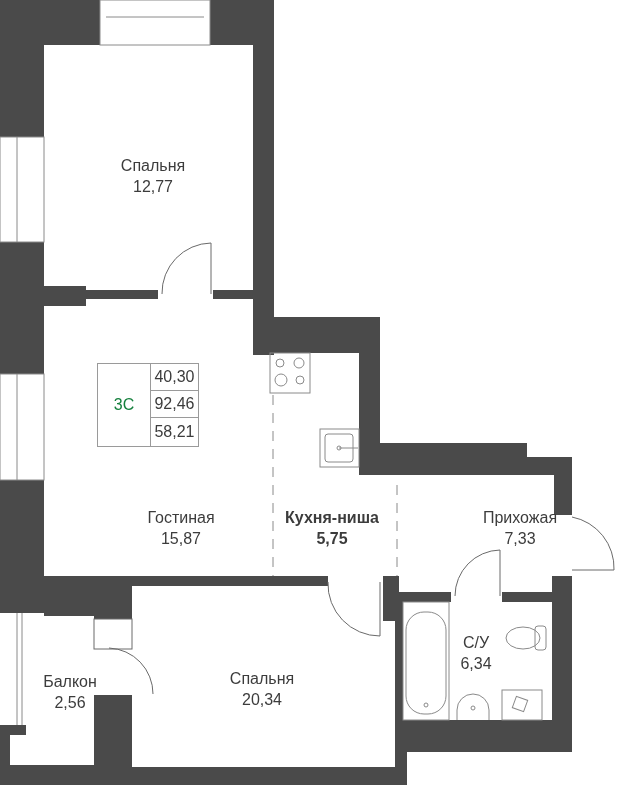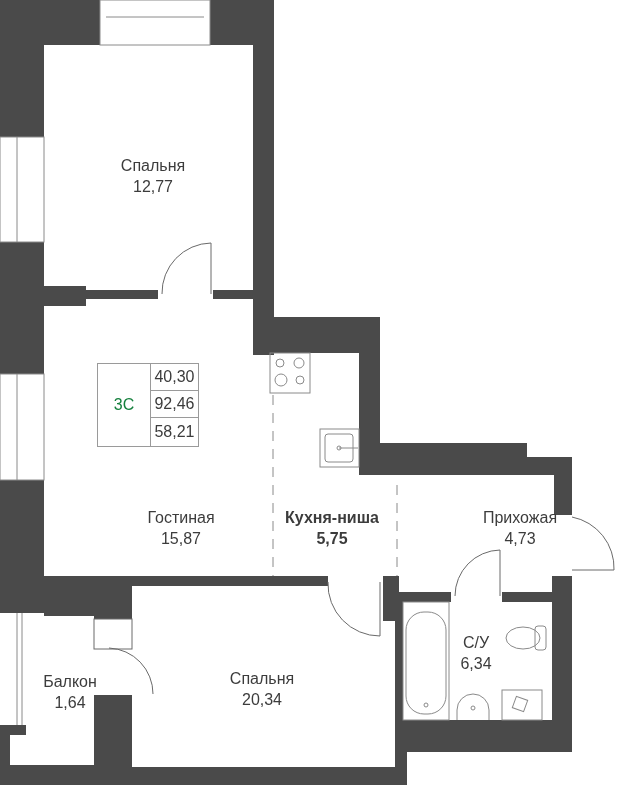--- a/index.html
+++ b/index.html
@@ -136,26 +136,26 @@
 <div class="lbl" style="left:153px; top:507px;margin-left:28px;">
   <span>Гостиная</span>
   <span>15,87</span>
 </div>
 <div class="lbl" style="left:332px; top:507px;font-weight:bold;">
   <span>Кухня-ниша</span>
   <span>5,75</span>
 </div>
 <div class="lbl" style="left:500px; top:507px;margin-left:20px;">
   <span>Прихожая</span>
-  <span>4,73</span>
+  <span>7,33</span>
 </div>
 <div class="lbl" style="left:476px; top:632px;">
   <span>С/У</span>
   <span>6,34</span>
 </div>
 <div class="lbl" style="left:70px; top:671px;">
   <span>Балкон</span>
-  <span>1,64</span>
+  <span>2,56</span>
 </div>
 <div class="lbl" style="left:262px; top:668px;">
   <span>Спальня</span>
   <span>20,34</span>
 </div>
 
 </body></html>

